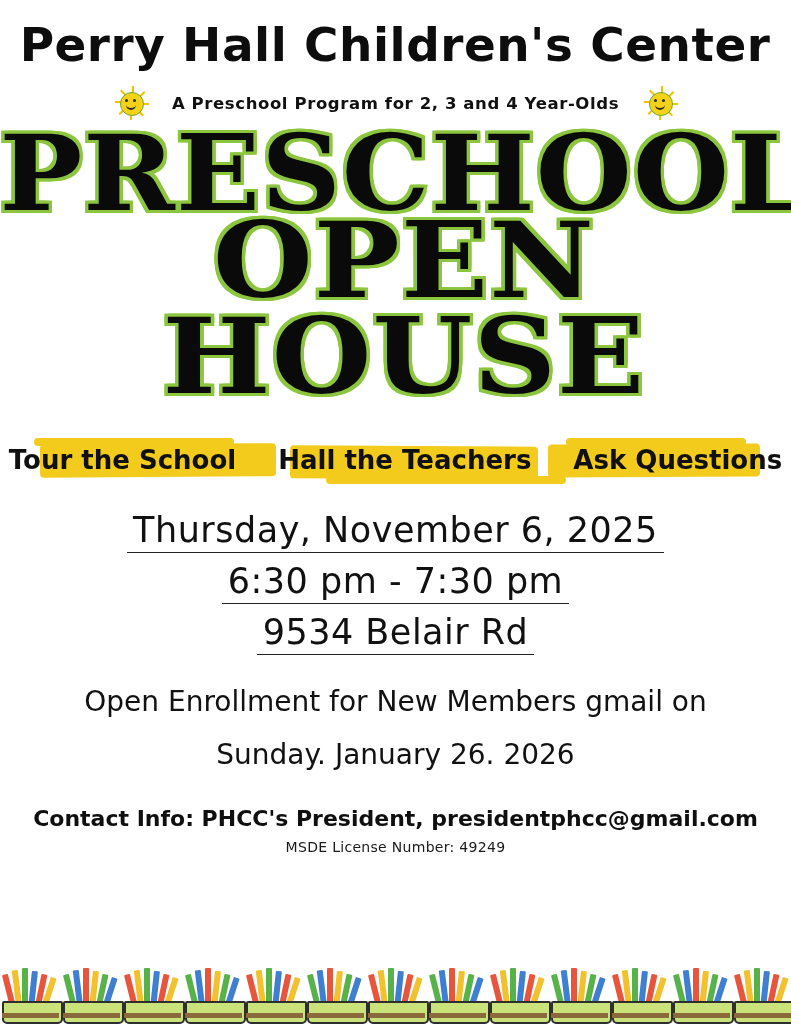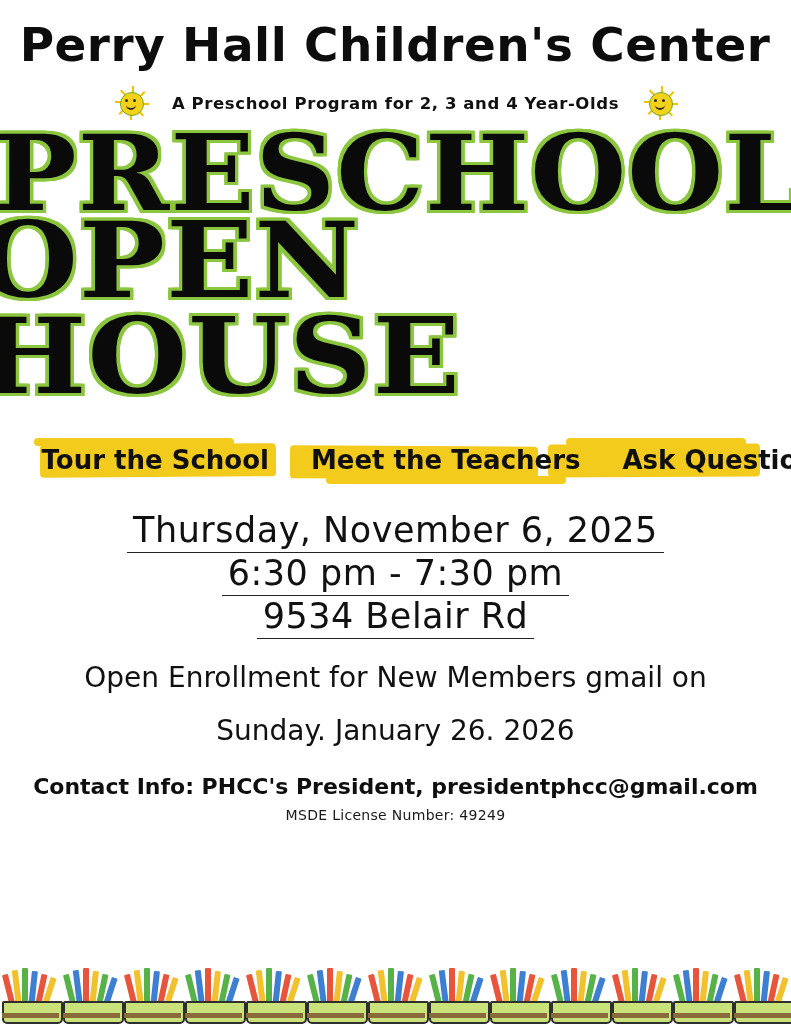--- a/index.html
+++ b/index.html
@@ -109,21 +109,21 @@
     font-size: 16.5px;
     font-weight: 600;
     letter-spacing: 0.6px;
     color: #111;
     white-space: nowrap;
   }
 
   
   .headline {
     margin-top: 6px;
-    text-align: left;
+    text-align: center;
     line-height: 0.93;
     padding-left: 17px;
   }
   .headline .line {
     font-family: "DejaVu Serif", serif;
     font-weight: bold;
     color: #0a0a0a;
     letter-spacing: 1px;
     -webkit-text-stroke: 6px #8cc63f;
     paint-order: stroke fill;
@@ -146,20 +146,21 @@
   }
 
   
   .highlights {
     position: relative;
     margin-top: 26px;
     width: 740px;
     height: 56px;
     display: flex;
     align-items: center;
+    justify-content: center;
     gap: 10px;
   }
   .hl-bar {
     position: absolute;
     background: #f2cb1c;
     border-radius: 4px;
   }
   .hl-bar.b1 { left: 14px;  top: 12px; width: 236px; height: 33px; transform: rotate(-0.4deg); }
   .hl-bar.b2 { left: 264px; top: 14px; width: 248px; height: 33px; transform: rotate(0.3deg); }
   .hl-bar.b3 { left: 522px; top: 12px; width: 212px; height: 33px; transform: rotate(-0.3deg); }
@@ -186,37 +187,38 @@
   }
   .detail-line {
     display: inline-block;
     font-family: "DejaVu Sans", sans-serif;
     font-size: 35px;
     font-weight: 500;
     color: #111;
     letter-spacing: 0.5px;
     border-bottom: 1.5px solid #222;
     padding: 0 6px 2px 6px;
+    margin-bottom: 8px;
     white-space: nowrap;
   }
   .detail-row { width: 100%; text-align: center; }
 
   .enroll {
     margin-top: 12px;
     font-family: "DejaVu Sans", sans-serif;
     font-size: 28px;
     font-weight: 400;
     color: #111;
     text-align: center;
     line-height: 1.9;
     white-space: nowrap;
   }
 
   .contact {
-    margin-top: 16px;
+    margin-top: 24px;
     font-family: "DejaVu Sans", sans-serif;
     font-size: 22px;
     font-weight: 600;
     color: #0f0f0f;
     white-space: nowrap;
   }
   .license {
     margin-top: 8px;
     font-family: "DejaVu Sans", sans-serif;
     font-size: 14px;
@@ -330,21 +332,21 @@
 
   <div class="highlights">
     <span class="hl-bar tail1"></span>
     <span class="hl-bar b1"></span>
     <span class="hl-bar b2"></span>
     <span class="hl-bar b3"></span>
     <span class="hl-bar tail2"></span>
     <span class="hl-bar tail3"></span>
 
     <span class="hl-item">Tour the School</span>
-    <span class="hl-item">Meet the Teachers</span>
+    <span class="hl-item">Hall the Teachers</span>
     <span class="hl-item">Ask Questions</span>
   </div>
 
   <div class="details">
     <div class="detail-row">
       <span class="detail-line">Thursday, November 6, 2025</span>
     </div>
     <div class="detail-row">
       <span class="detail-line">6:30 pm - 7:30 pm</span>
     </div>

